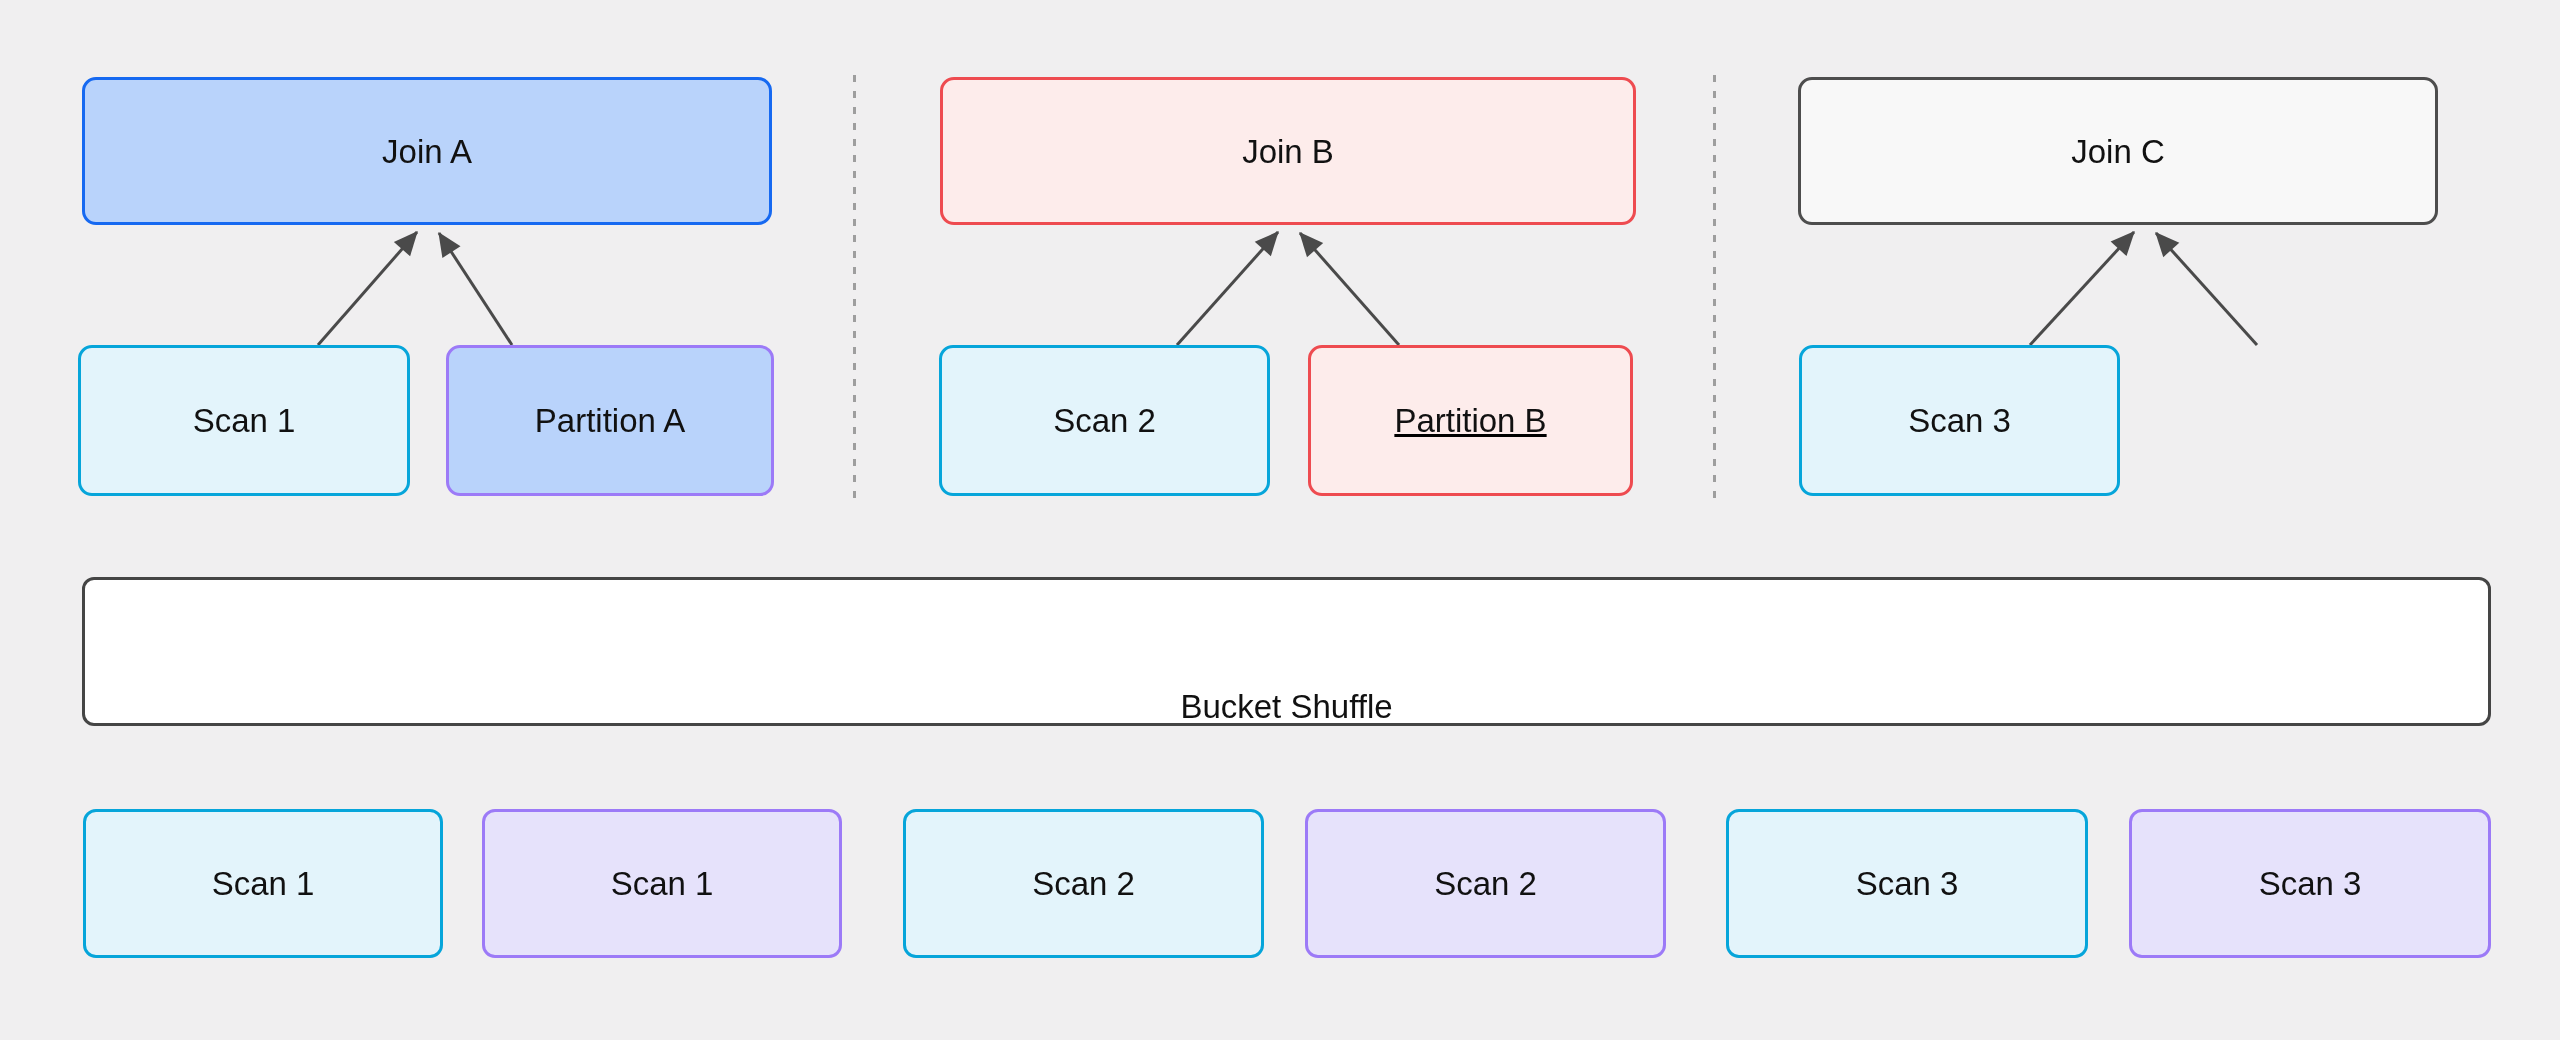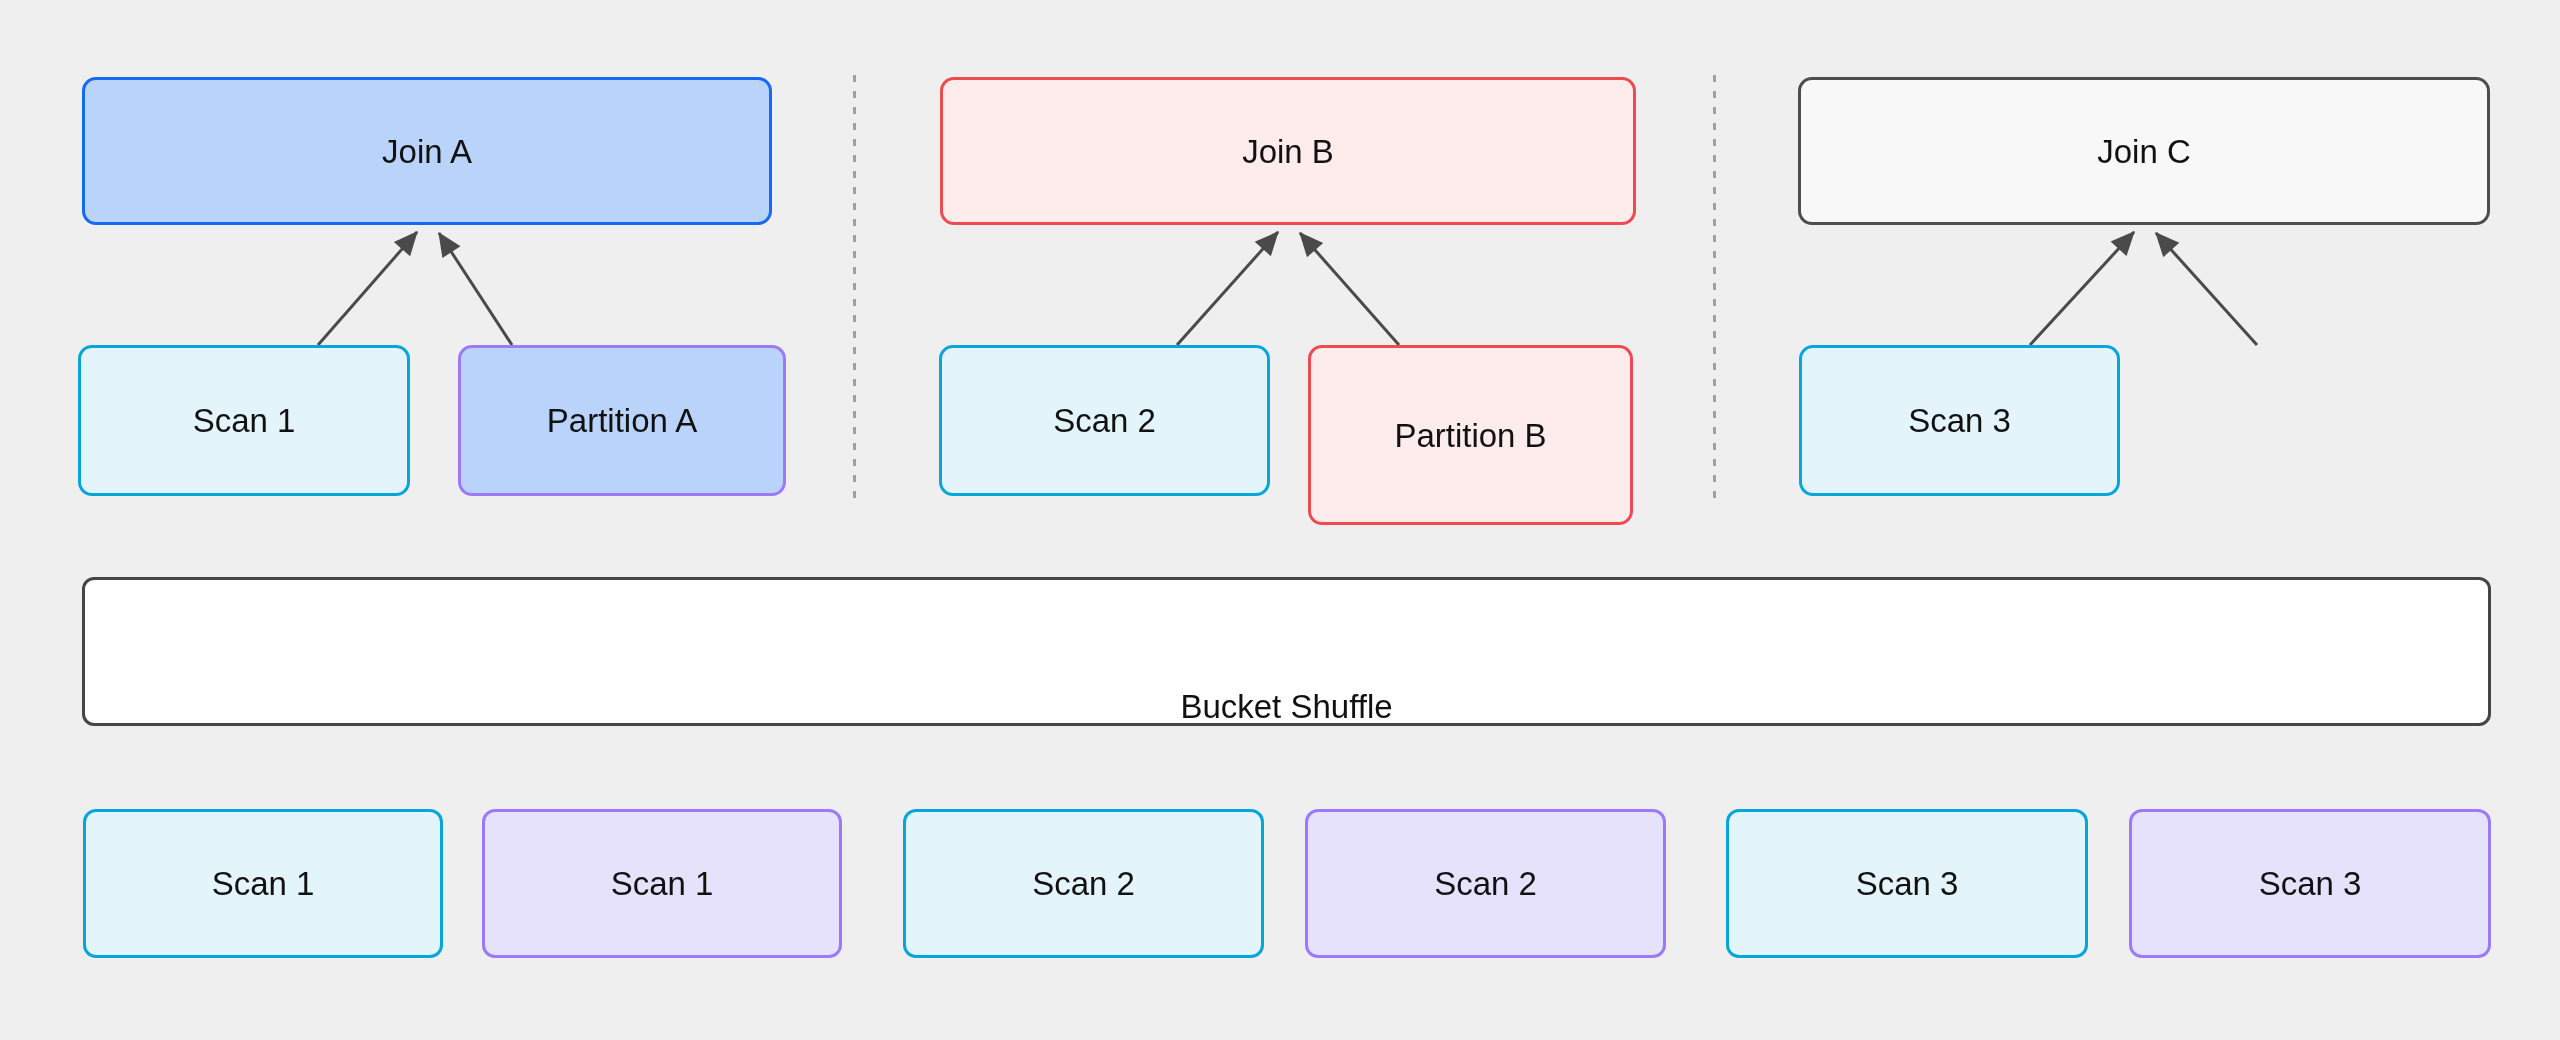--- a/index.html
+++ b/index.html
@@ -85,35 +85,35 @@
 
   <div class="divider" style="left:853px;"></div>
   <div class="divider" style="left:1713px;"></div>
 
   <div class="node" style="left: 82px; top: 77px; width: 690px; height: 148px; --fill: #b9d3fb; --border: #1669f1;">
     <span class="label label-md">Join A</span>
   </div>
   <div class="node" style="left: 78px; top: 345px; width: 332px; height: 151px; --fill: #e3f4fb; --border: #06a5da;">
     <span class="label">Scan 1</span>
   </div>
-  <div class="node" style="left: 446px; top: 345px; width: 328px; height: 151px; margin-left: 12px; --fill: #b9d3fb; --border: #9c7af7;">
+  <div class="node" style="left: 446px; top: 345px; width: 328px; height: 151px; --fill: #b9d3fb; --border: #9c7af7;">
     <span class="label">Partition A</span>
   </div>
 
   <div class="node" style="left: 940px; top: 77px; width: 696px; height: 148px; --fill: #fdeceb; --border: #ee4b50;">
     <span class="label label-md">Join B</span>
   </div>
   <div class="node" style="left: 939px; top: 345px; width: 331px; height: 151px; --fill: #e3f4fb; --border: #06a5da;">
     <span class="label">Scan 2</span>
   </div>
-  <div class="node" style="left: 1308px; top: 345px; width: 325px; height: 180px; --fill: #fdeceb; --border: #ee4b50;">
+  <div class="node" style="left: 1308px; top: 345px; width: 325px; height: 151px; text-decoration: underline; --fill: #fdeceb; --border: #ee4b50;">
     <span class="label">Partition B</span>
   </div>
 
-  <div class="node" style="left: 1798px; top: 77px; width: 692px; height: 148px; --fill: #f8f8f8; --border: #4d4d4d;">
+  <div class="node" style="left: 1798px; top: 77px; width: 640px; height: 148px; --fill: #f8f8f8; --border: #4d4d4d;">
     <span class="label label-md">Join C</span>
   </div>
   <div class="node" style="left: 1799px; top: 345px; width: 321px; height: 151px; --fill: #e3f4fb; --border: #06a5da;">
     <span class="label">Scan 3</span>
   </div>
 
   <div class="node shuffle" style="left: 82px; top: 577px; width: 2409px; height: 149px; --fill: #ffffff; --border: #454545;">
     <span class="label label-md">Bucket Shuffle</span>
   </div>
 

